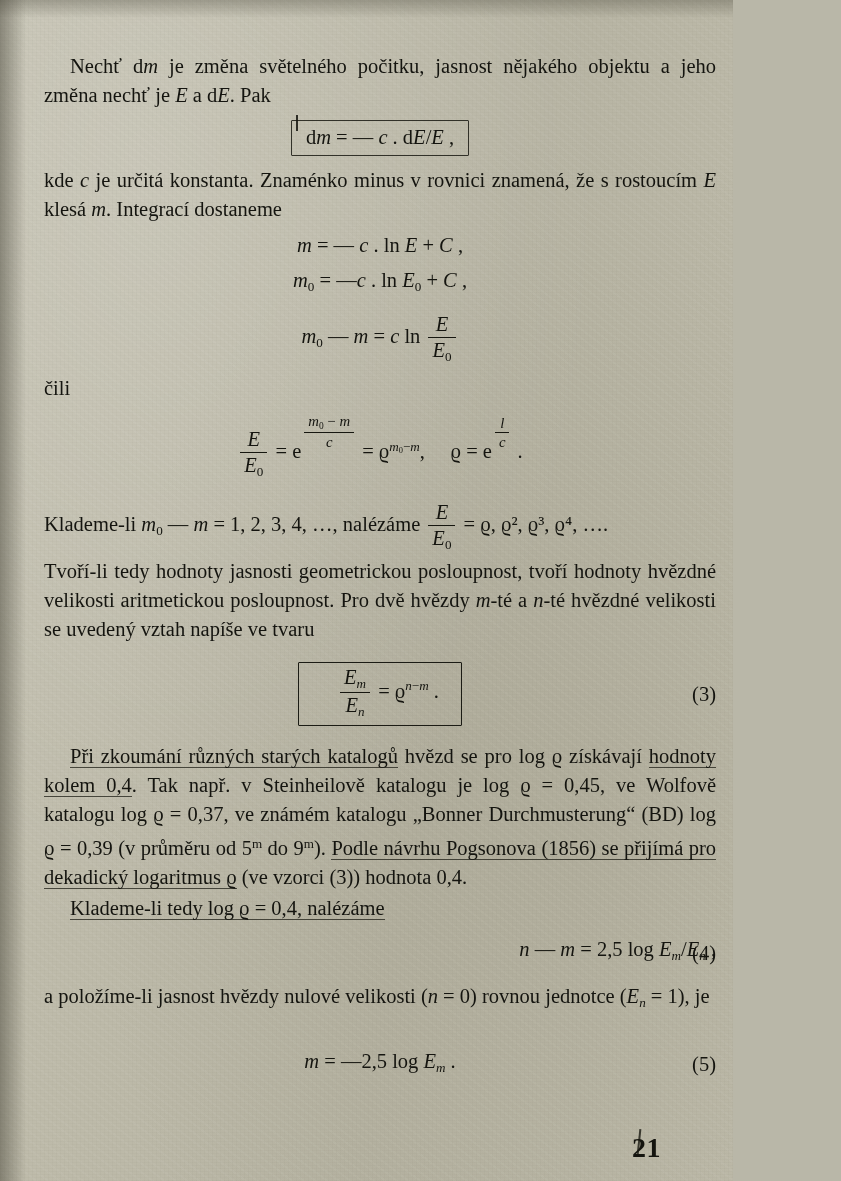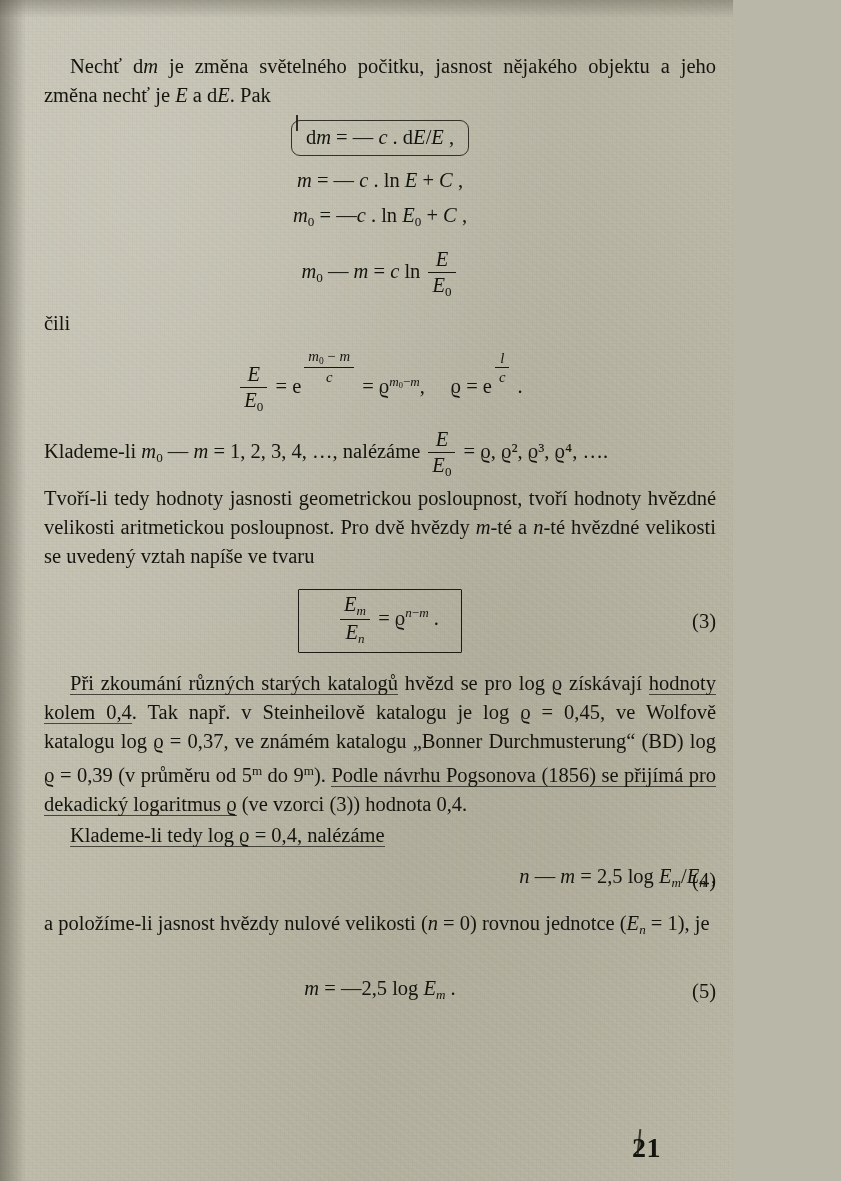--- a/index.html
+++ b/index.html
@@ -78,21 +78,20 @@
   }
   i, .it { font-style: italic; }
   .boxed {
     display: inline-block;
     padding: 2px 14px 4px 14px;
     border: 1.6px solid #1b1b14;
     border-radius: 1px;
   }
   .boxed.soft {
     border-color: rgba(25,25,18,0.85);
-    border-radius: 9px;
   }
   sub {
     font-size: 0.64em;
     vertical-align: -0.28em;
   }
   sup {
     font-size: 0.64em;
     vertical-align: 0.55em;
   }
   .frac {
@@ -166,20 +165,23 @@
           <span>=</span>
           <span>—</span>
           <i>c</i>
           <span>.</span>
           d<i>E</i>/<i>E</i>
           <span>,</span>
         </span>
       </span>
     </div>
 
+    <p class="para">
+      kde <i>c</i> je určitá konstanta. Znaménko minus v rovnici znamená, že s rostoucím <i>E</i> klesá <i>m</i>. Integrací dostaneme
+    </p>
 
     <div class="eq">
       <span>
         <i>m</i>
         <span>=</span>
         <span>—</span>
         <i>c</i>
         <span>.</span>
         <span>ln</span>
         <i>E</i>
@@ -239,21 +241,21 @@
         <span>ϱ</span>
         <span>=</span>
         <span>e</span><span class="frac small expo" style="vertical-align:0.75em;">
           <span class="num-top"><i>l</i></span>
           <span class="den"><i>c</i></span>
         </span>
         <span>.</span>
       </span>
     </div>
 
-    <p class="para" style="margin-top:14px;">
+    <p class="para" style="margin-top:22px;">
       <span>Klademe-li</span>
       <i>m</i><sub>0</sub> — <i>m</i> =
       <span>1, 2,</span>
       <span>3, 4, …,</span>
       <span>nalézáme</span>
       <span class="frac">
         <span class="num-top"><i>E</i></span>
         <span class="den"><i>E</i><sub>0</sub></span>
       </span>
       =

